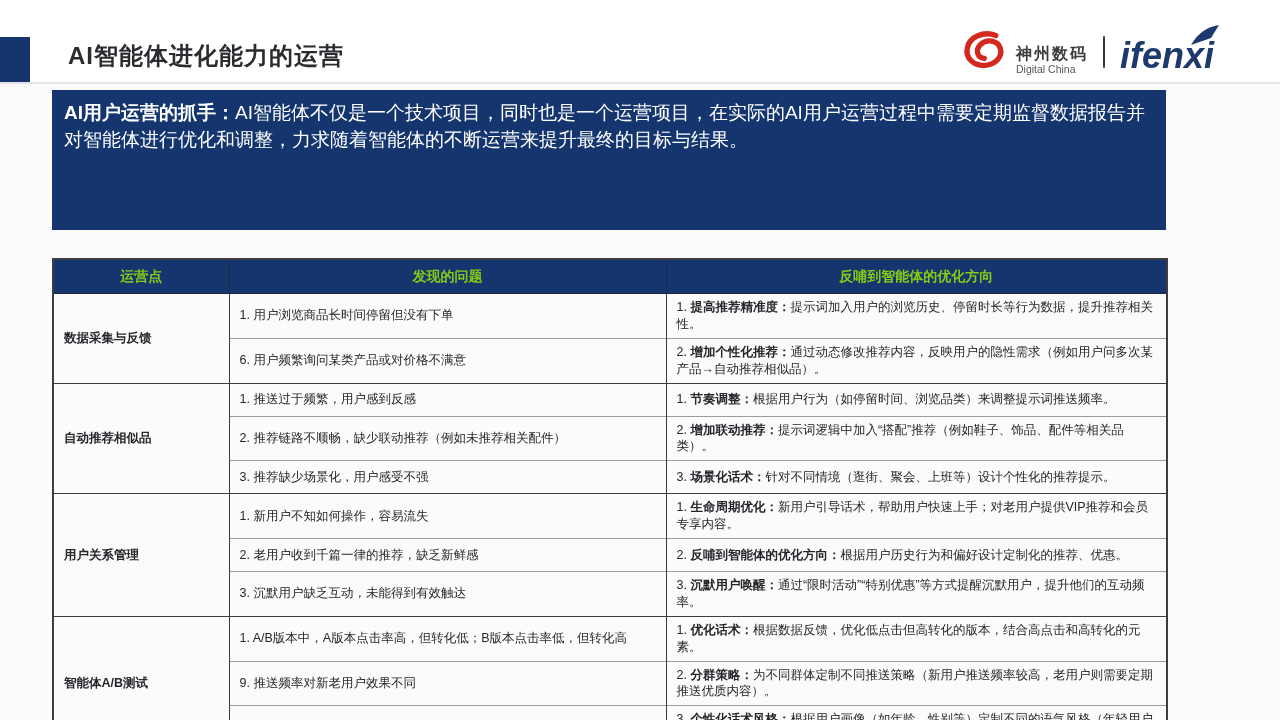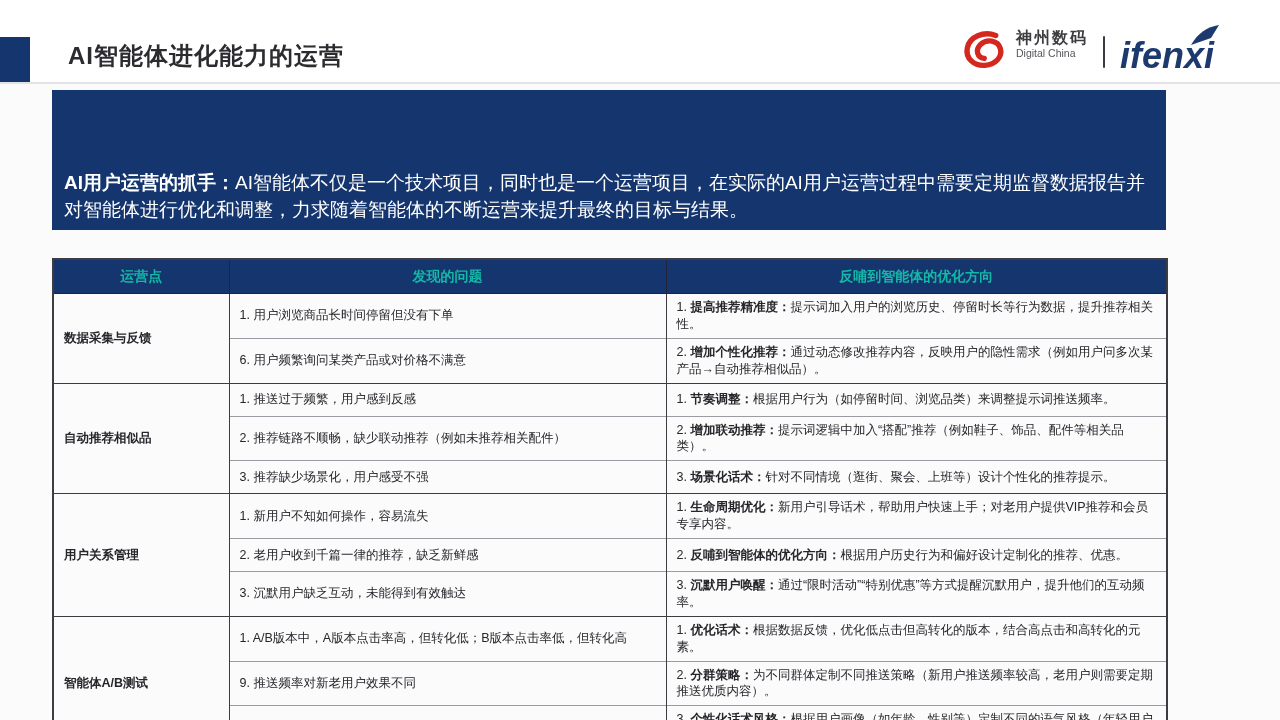--- a/index.html
+++ b/index.html
@@ -11,42 +11,42 @@
 
   
   .top-band { position:absolute; left:0; top:0; width:1280px; height:84px;
               background:#ffffff; border-bottom:2px solid #e3e3e7; box-sizing:border-box; }
   .accent-square { position:absolute; left:0; top:37px; width:30px; height:45px; background:#14356E; }
   .page-title { position:absolute; left:68px; top:40px; margin:0;
                 font-size:24px; font-weight:bold; color:#2b2b30; letter-spacing:1px; }
 
   .logo-group { position:absolute; right:66px; top:28px; height:48px;
                 display:flex; align-items:center; gap:15px; }
-  .dc-logo { display:flex; align-items:flex-start; gap:8px; }
+  .dc-logo { display:flex; align-items:flex-end; gap:8px; }
   .dc-text { display:flex; flex-direction:column; line-height:1.15; }
   .dc-cn { font-size:16px; font-weight:bold; color:#3d3d41; letter-spacing:2px; }
   .dc-en { font-size:10.5px; color:#55555a; }
   .logo-divider { width:2px; height:32px; background:#3a3a42; border-radius:1px; }
   .ifenxi { position:relative; padding-top:8px;font-style:italic; }
   .ifenxi-text { font-size:36px; font-weight:bold; color:#1C3A6D; letter-spacing:0px; line-height:1; }
   .ifenxi-arrow { position:absolute; top:-6px; right:-6px; }
 
   
   .intro-box { position:absolute; left:52px; top:90px; width:1114px; height:140px;
                background:#14356E; box-sizing:border-box;
-               display:flex; align-items:flex-end; padding:10px 16px 6px 12px; }
+               display:flex; align-items:flex-start; padding:10px 16px 6px 12px; }
   .intro-box p { margin:0; color:#ffffff; font-size:19px; line-height:1.42; }
   .intro-lead { font-weight:bold; }
 
   
   .ops-table { position:absolute; left:52px; top:258px; width:1114px;
                border-collapse:collapse; table-layout:fixed;
                border:2px solid #3c3c42; }
   .ops-table th {
-    background:#14356E; color:#14b8a6; font-size:14px; font-weight:bold;
+    background:#14356E; color:#84cc16; font-size:14px; font-weight:bold;
     height:29px; padding:2px 4px; border:1px solid #23233a; text-align:center;
   }
   .ops-table td {
     font-size:12.5px; color:#26262b; line-height:1.35; padding:5px 10px;
     border-left:1px solid #3c3c42; border-right:1px solid #3c3c42;
     vertical-align:middle; box-sizing:border-box; word-break:break-all;
   }
   .ops-table tr { height:33px; }
   .sec-start td { border-top:1px solid #3c3c42; }
   .sub-row td { border-top:1px solid #9b9ba1; }

